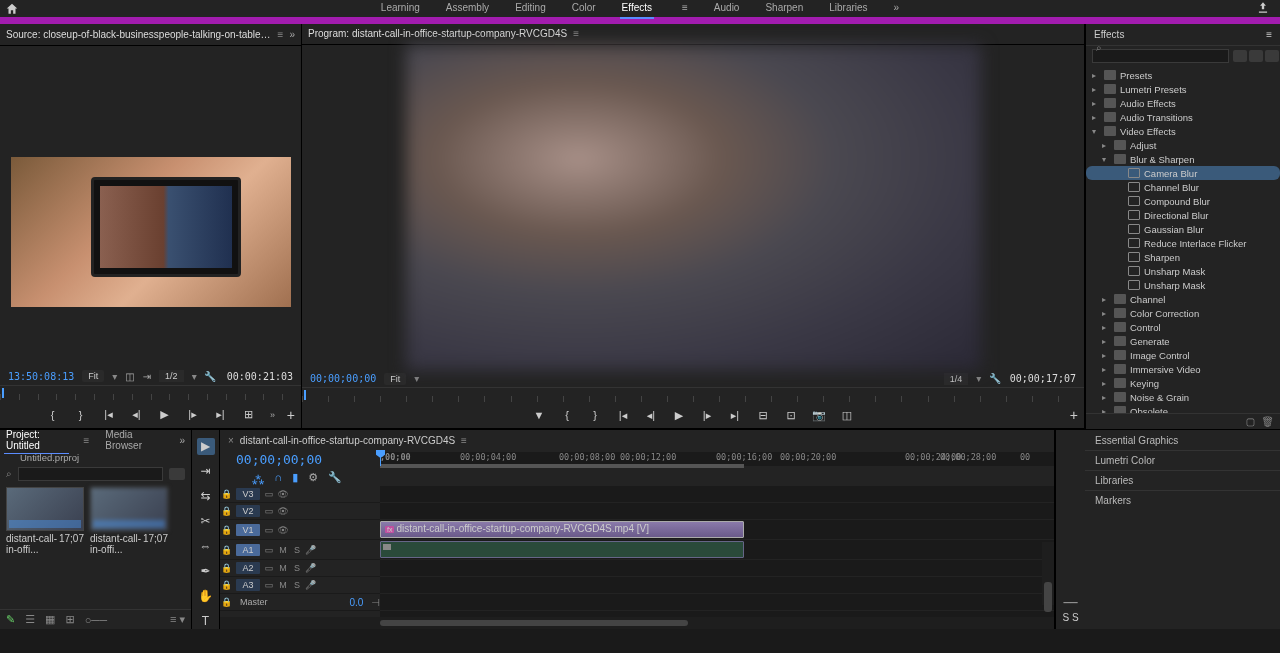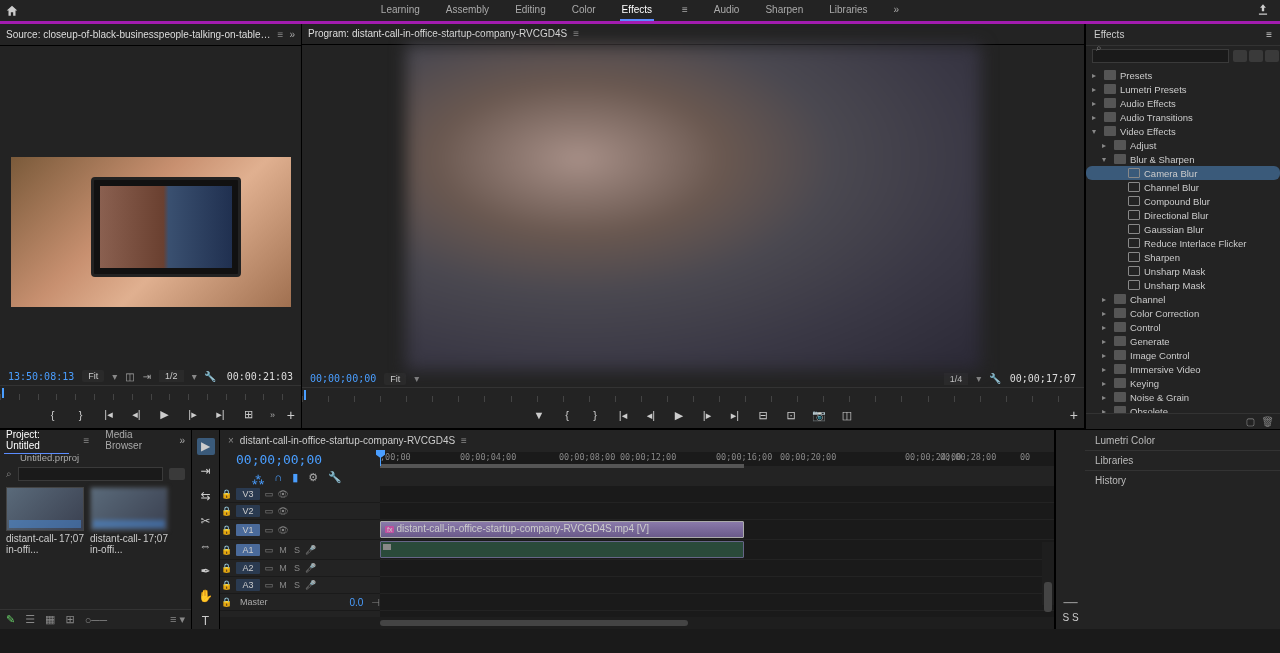--- a/index.html
+++ b/index.html
@@ -1,17 +1,17 @@
 <!DOCTYPE html>
 <html><head>
 <meta charset="utf-8">
 <style>
 * { margin:0; padding:0; box-sizing:border-box; font-family:"Segoe UI",Arial,sans-serif; font-size:10px; color:#ccc; }
 body { background:#1a1a1a; width:1280px; height:653px; overflow:hidden; }
-.topbar { height:24px; background:#232323; display:flex; align-items:center; border-bottom:3px solid #a21caf; }
+.topbar { height:24px; background:#232323; display:flex; align-items:center; border-bottom:7px solid #a21caf; }
 .home-icon { width:24px; height:24px; display:flex; align-items:center; justify-content:center; cursor:pointer; }
 .home-icon svg { width:14px; height:14px; fill:#ccc; }
 .workspaces { flex:1; display:flex; justify-content:center; gap:22px; }
 .workspaces span { color:#aaa; cursor:pointer; padding:4px 2px; }
 .workspaces span.active { color:#fff; border-bottom:2px solid #5a8cff; }
 .ws-hamb { color:#aaa; margin-left:4px; }
 .top-right { display:flex; align-items:center; gap:12px; padding-right:10px; }
 .top-right svg { width:14px; height:14px; fill:#ccc; }
 .chev { color:#aaa; cursor:pointer; }
 
@@ -496,21 +496,21 @@
           <span>⁂</span>
           <span>∩</span>
           <span>▮</span>
           <span class="g">⚙</span>
           <span class="g">🔧</span>
         </div>
       </div>
       <div class="tl-ruler-wrap">
         <div class="tl-ruler" id="tl-ruler">
           <div class="wa" style="width:54%"></div>
-        <span class="mark" style="left: 0px;">;00;00</span>
+        <span class="mark" style="left: 0px; font-weight: bold;">;00;00</span>
             <span class="mark" style="left: 80px;">00;00;04;00</span>
             <span class="mark" style="left: 160px; padding-left: 19px;">00;00;08;00</span>
             <span class="mark" style="left: 240px;">00;00;12;00</span>
             <span class="mark" style="left: 320px; margin-left: 16px;">00;00;16;00</span>
             <span class="mark" style="left: 400px;">00;00;20;00</span>
             <span class="mark" style="left: 480px; margin-left: 45px;">00;00;24;00</span>
             <span class="mark" style="left: 560px;">00;00;28;00</span>
             <span class="mark" style="left: 640px;">00</span>
           </div>
         <div class="tl-ph" style="left:0px"></div>
@@ -586,17 +586,18 @@
     </div>
     <div class="tl-scroll">
         <div class="bar"></div>
       </div>
   </div>
   <div class="tl-zoom">
       <span>──</span>
       <span>S  S</span>
     </div>
   <div class="stack-panels" id="stack-panels">
+      <div class="stack-row">Essential Graphics</div>
       <div class="stack-row">Lumetri Color</div>
       <div class="stack-row">Libraries</div>
-      <div class="stack-row">History</div>
+      <div class="stack-row">Markers</div>
     </div>
 </div>
 
 </body></html>

